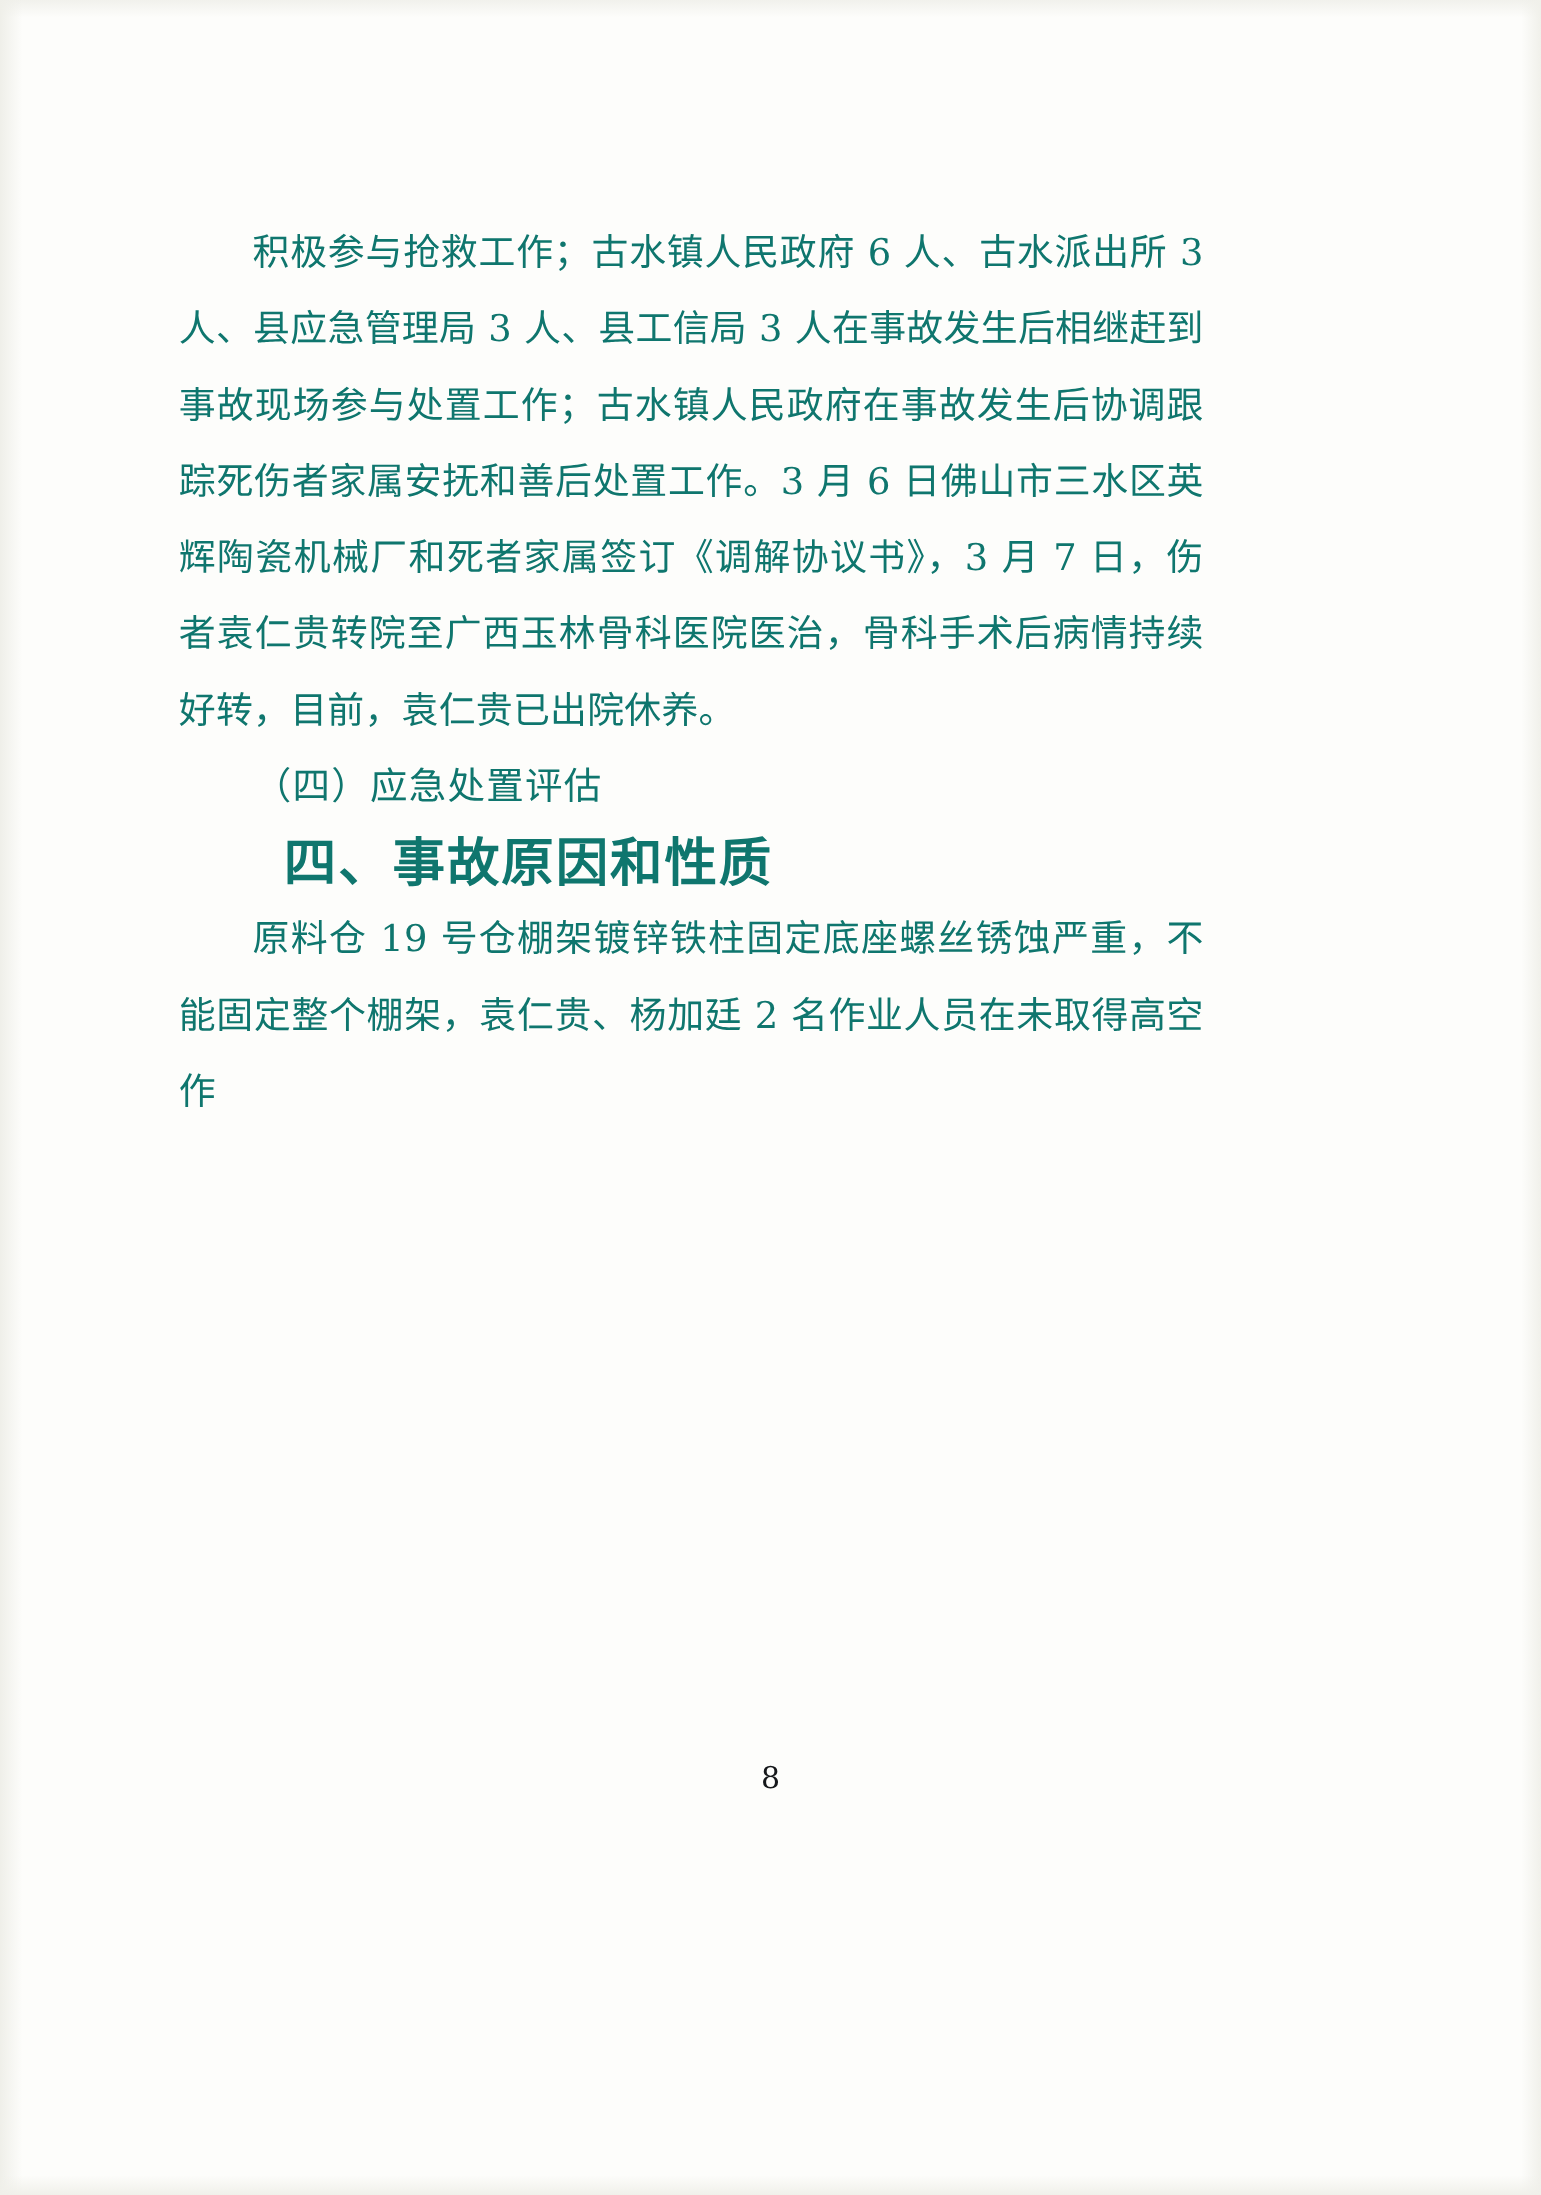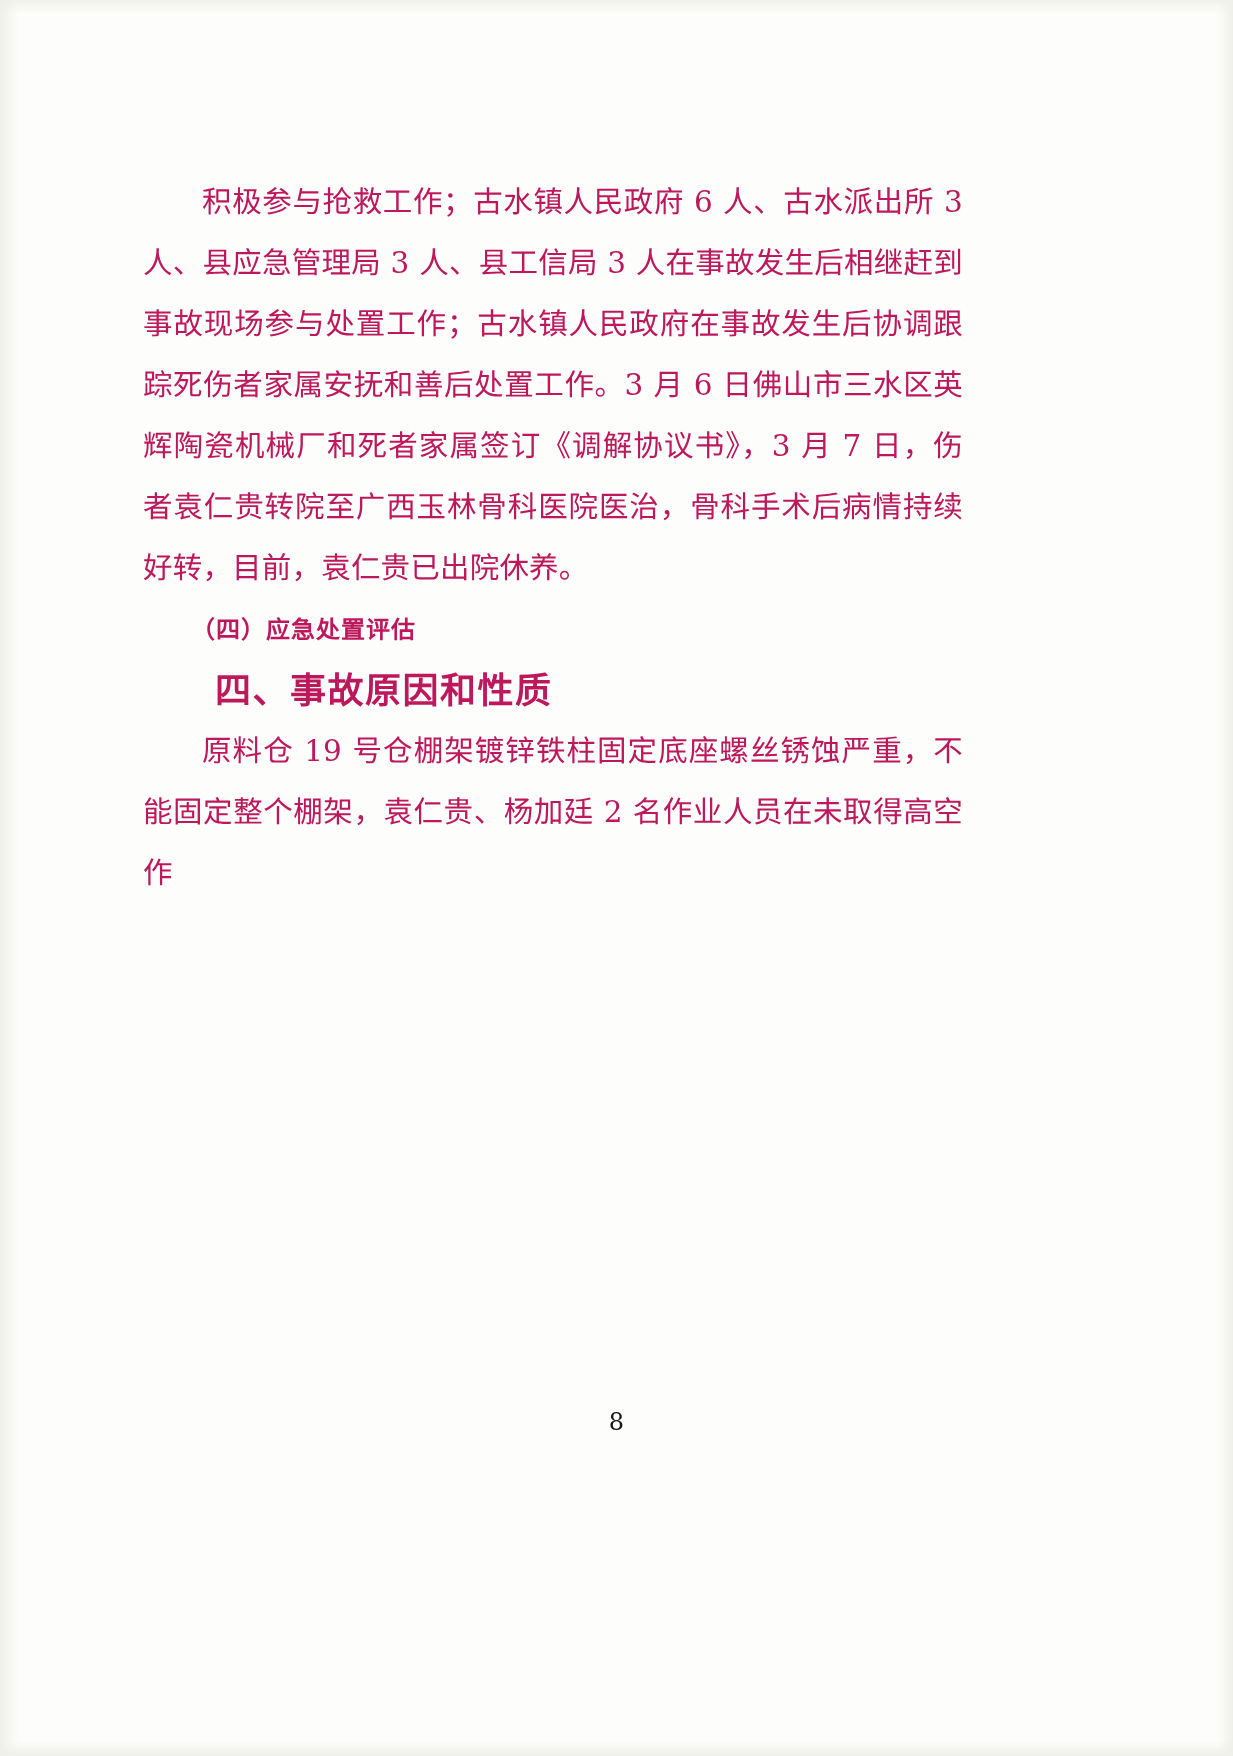--- a/index.html
+++ b/index.html
@@ -28,35 +28,35 @@
     top: 172px;
     width: 820px;
   }
   p {
     margin: 0 0 0 0;
     font-size: 29.5px;
     line-height: 61px;
     text-align: justify;
     text-justify: inter-ideograph;
     letter-spacing: 0.2px;
-    color: #be185d;
+    color: #0f766e;
   }
   .body-par {
     text-indent: 2em;
   }
   .heading-sub {
-    font-weight: 700;
+    font-weight: 400;
     text-indent: 2em;
-    font-size: 24px;
+    font-size: 30px;
     letter-spacing: 1px;
   }
   .heading-main {
     font-weight: 700;
     text-indent: 2em;
-    font-size: 36px;
+    font-size: 42px;
     letter-spacing: 1.5px;
   }
   .pagenum {
     position: absolute;
     top: 1408px;
     left: 0;
     width: 1233px;
     text-align: center;
     font-size: 24px;
     color: #15171a;

